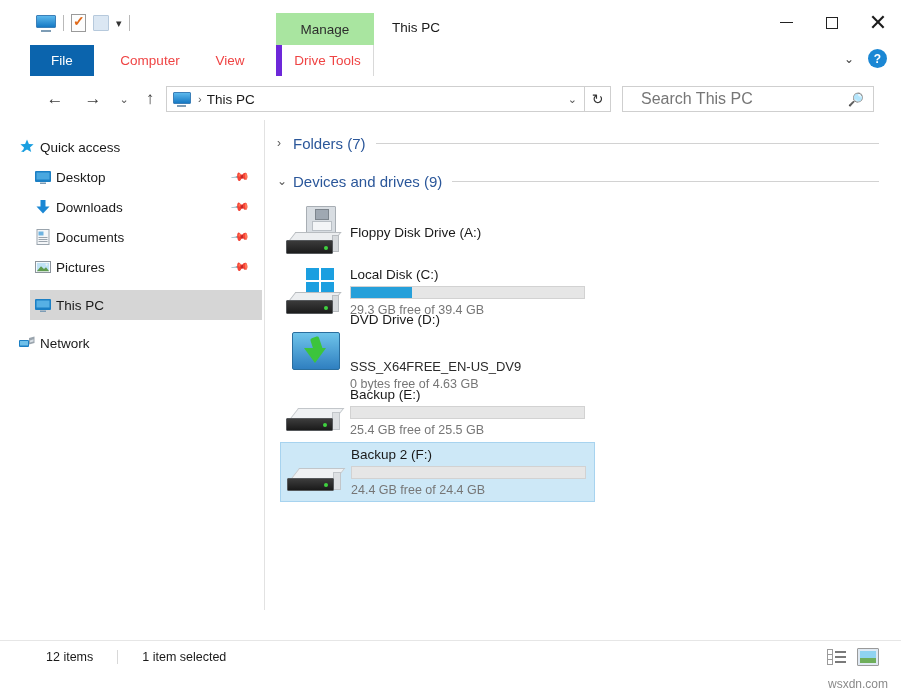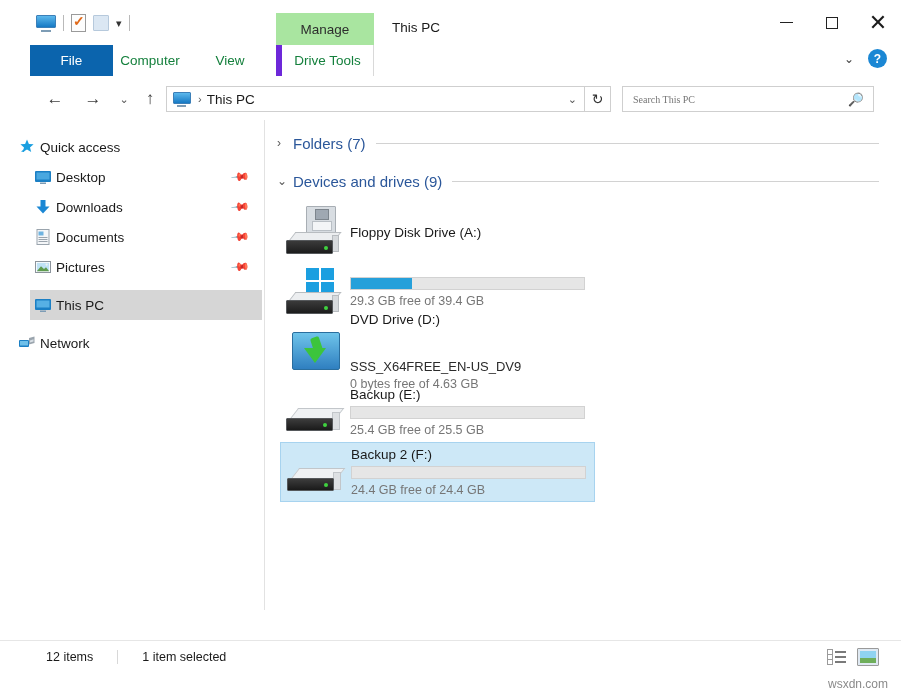--- a/index.html
+++ b/index.html
@@ -79,24 +79,24 @@
   .wc .max { display:block; width:12px; height:12px; border:1.3px solid #222; }
   .wc .cls { font-size:22px; font-weight:300; line-height:1; }
 
   
   .tabstrip {
     position:relative; height: 31px; background:#ffffff;
   }
   .tab {
     position:absolute; top:0; height:31px;
     display:flex; align-items:center; justify-content:center;
-    font-size:13.5px; color:#15803d;
+    font-size:13.5px; color:#ef4444;
   }
   .tab.file {
-    left:30px; width:83px; background:#0b64ad; color:#ffffff;
+    left:30px; width:64px; background:#0b64ad; color:#ffffff;
   }
   .tab.computer { left:111px; width:78px; }
   .tab.view { left:205px; width:50px; }
   .tab.drivetools {
     left:276px; width:98px;
     border-left:6px solid #6d28d9; border-right:1px solid #d9d9d9;
     background:#ffffff;
   }
   .ribbon-right {
     position:absolute; right:14px; top:4px;
@@ -145,22 +145,22 @@
     font-size:14px; color:#333;
   }
   .search-box {
     position:absolute; left:622px; top:10px;
     width:252px; height:26px;
     border:1px solid #cfcfcf; background:#ffffff;
     display:flex; align-items:center;
   }
   .search-box input {
     border:none; outline:none; background:transparent;
-    font-family:Liberation Serif, serif; font-size:10px;
-    color:#767676; margin-left:8px; width:200px;
+    font-family:Liberation Sans, sans-serif; font-size:16px;
+    color:#767676; margin-left:16px; width:200px;
   }
   .search-box input::placeholder { color:#767676; }
   .search-glyph {
     margin-left:auto; margin-right:9px; color:#333; font-size:13px;
     transform: scaleX(-1);
   }
 
   
   .content {
     position:relative;
@@ -568,20 +568,21 @@
               <i></i>
               <i></i>
             </div>
           <div class="dbase">
               <div class="top"></div>
               <div class="side"></div>
               <div class="front"></div>
             </div>
         </div>
         <div class="drive-info">
+          <div class="drive-name">Local Disk (C:)</div>
           <div class="bar">
             <div class="fill" id="bar-c" style="width: 26%;"></div>
           </div>
           <div class="drive-free">29.3 GB free of 39.4 GB</div>
         </div>
       </div>
 
       <div class="drive-row">
         <div class="drive-icon">
           <div class="dvd">

